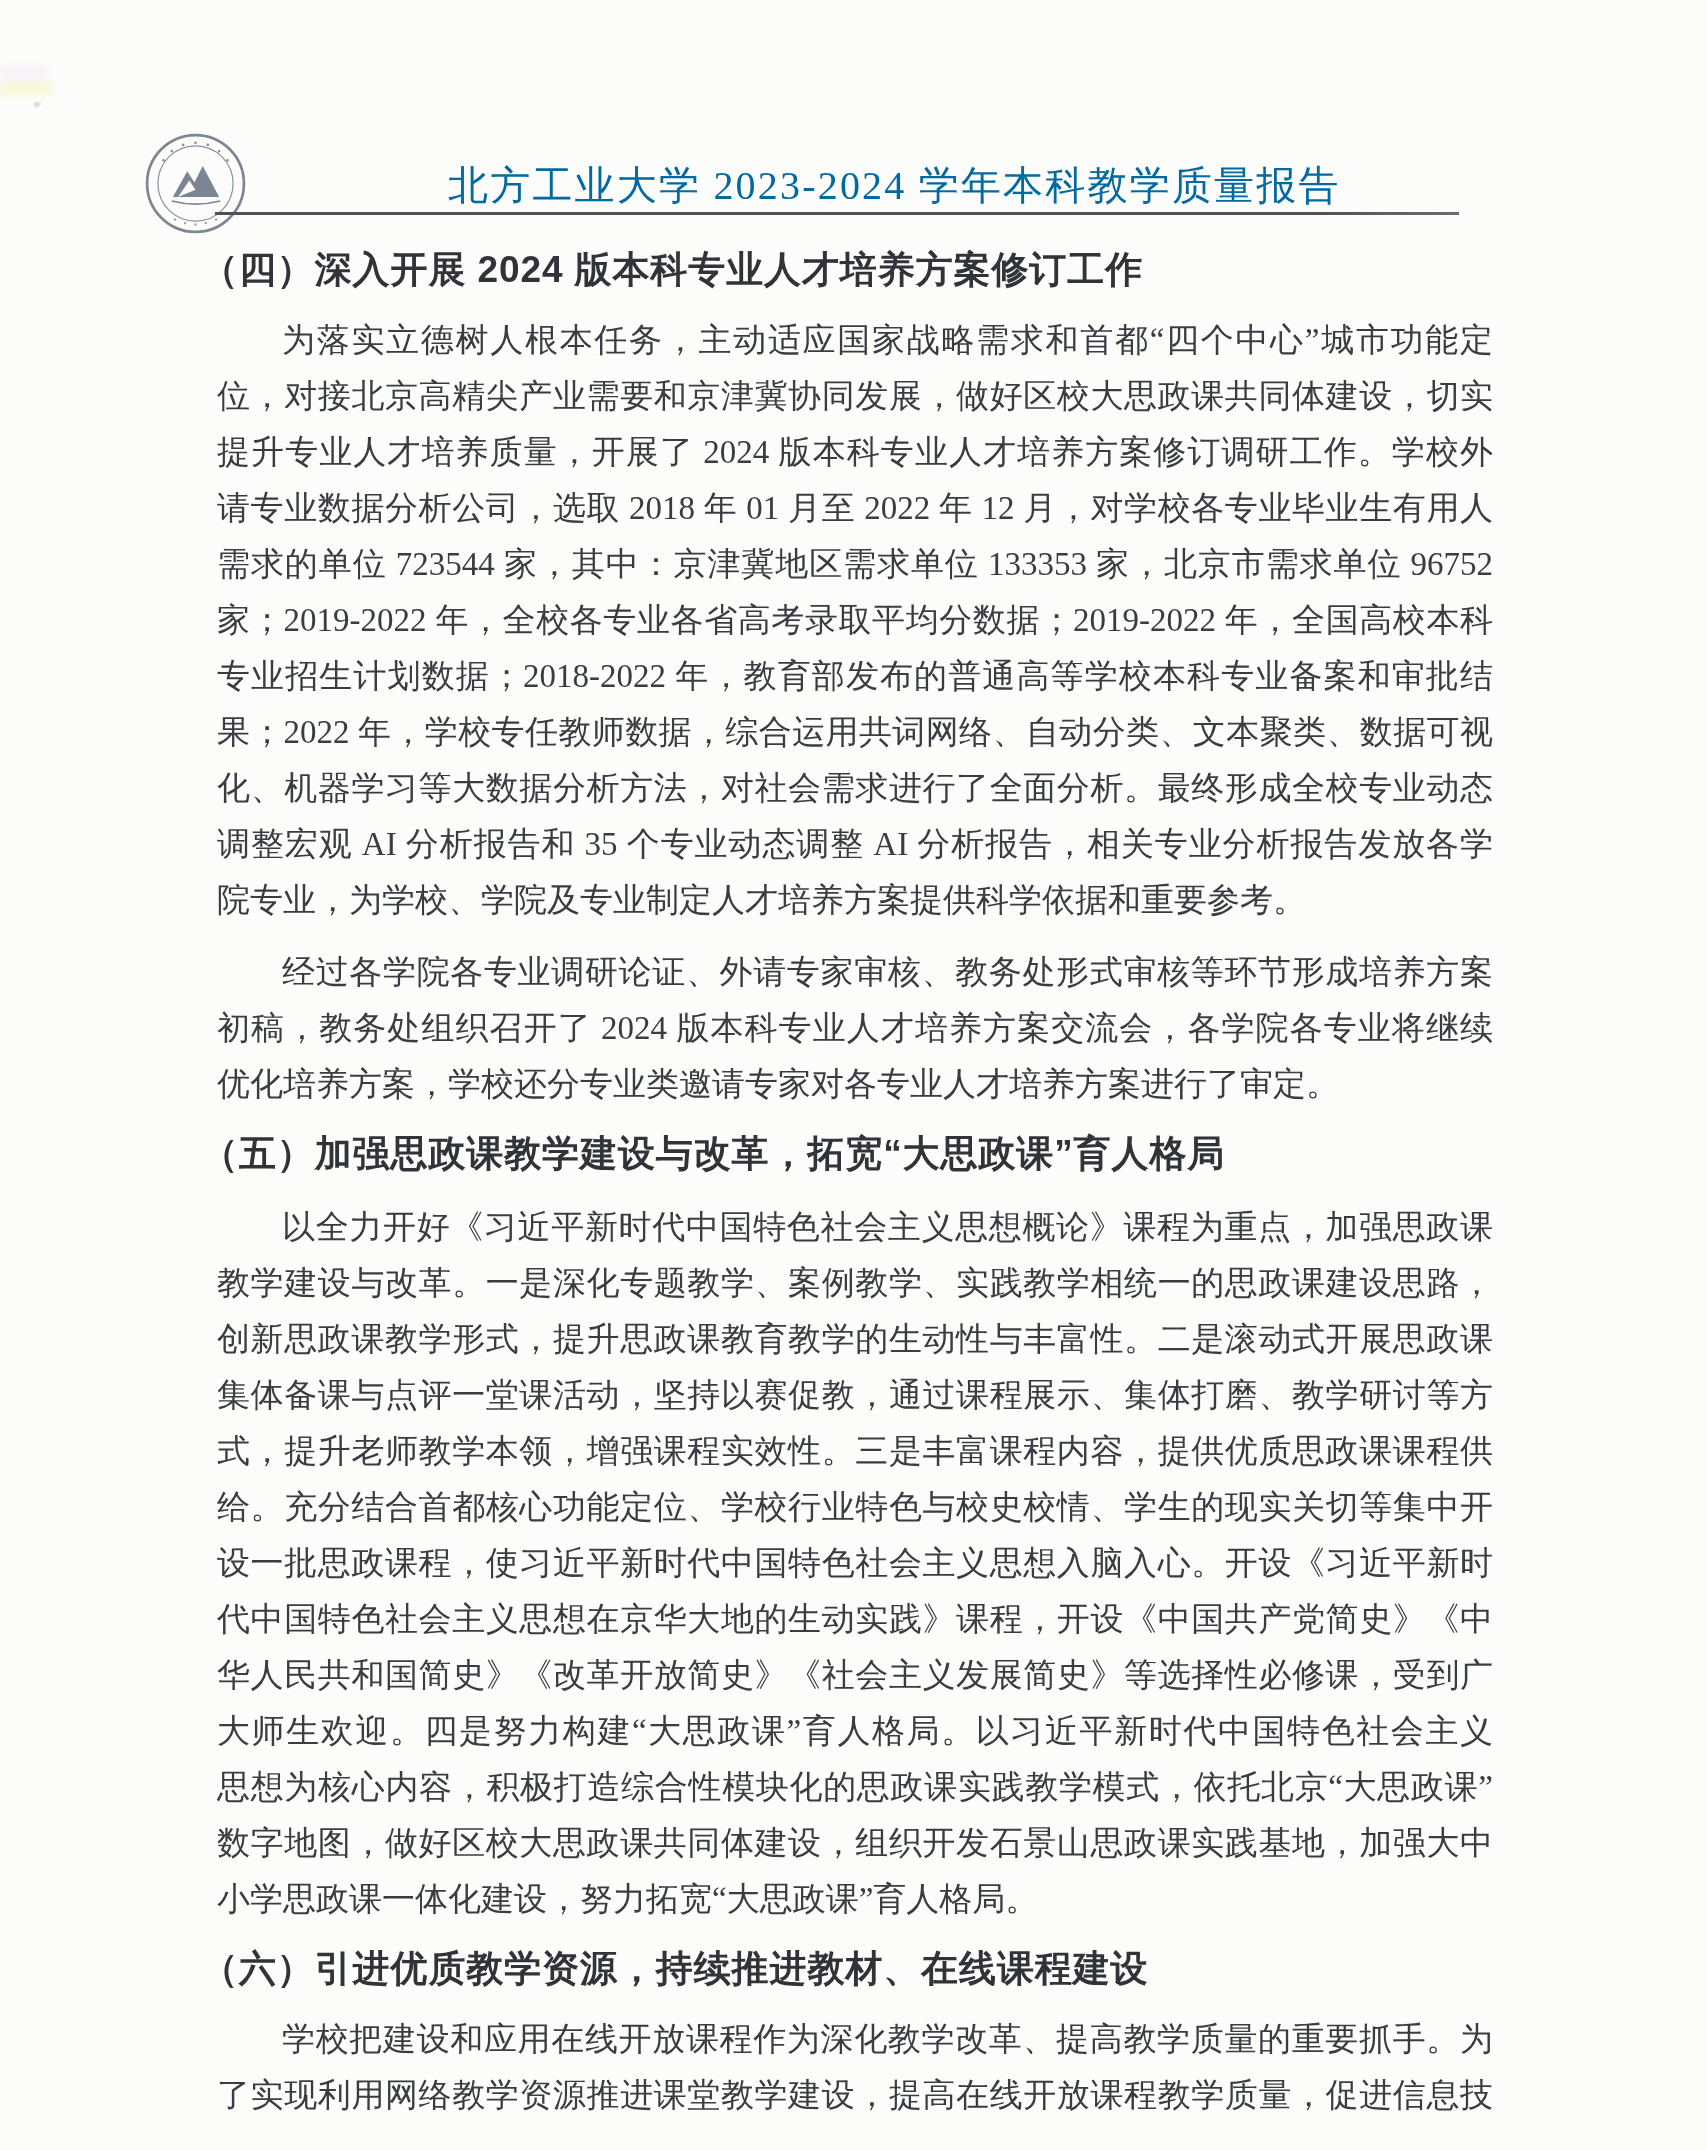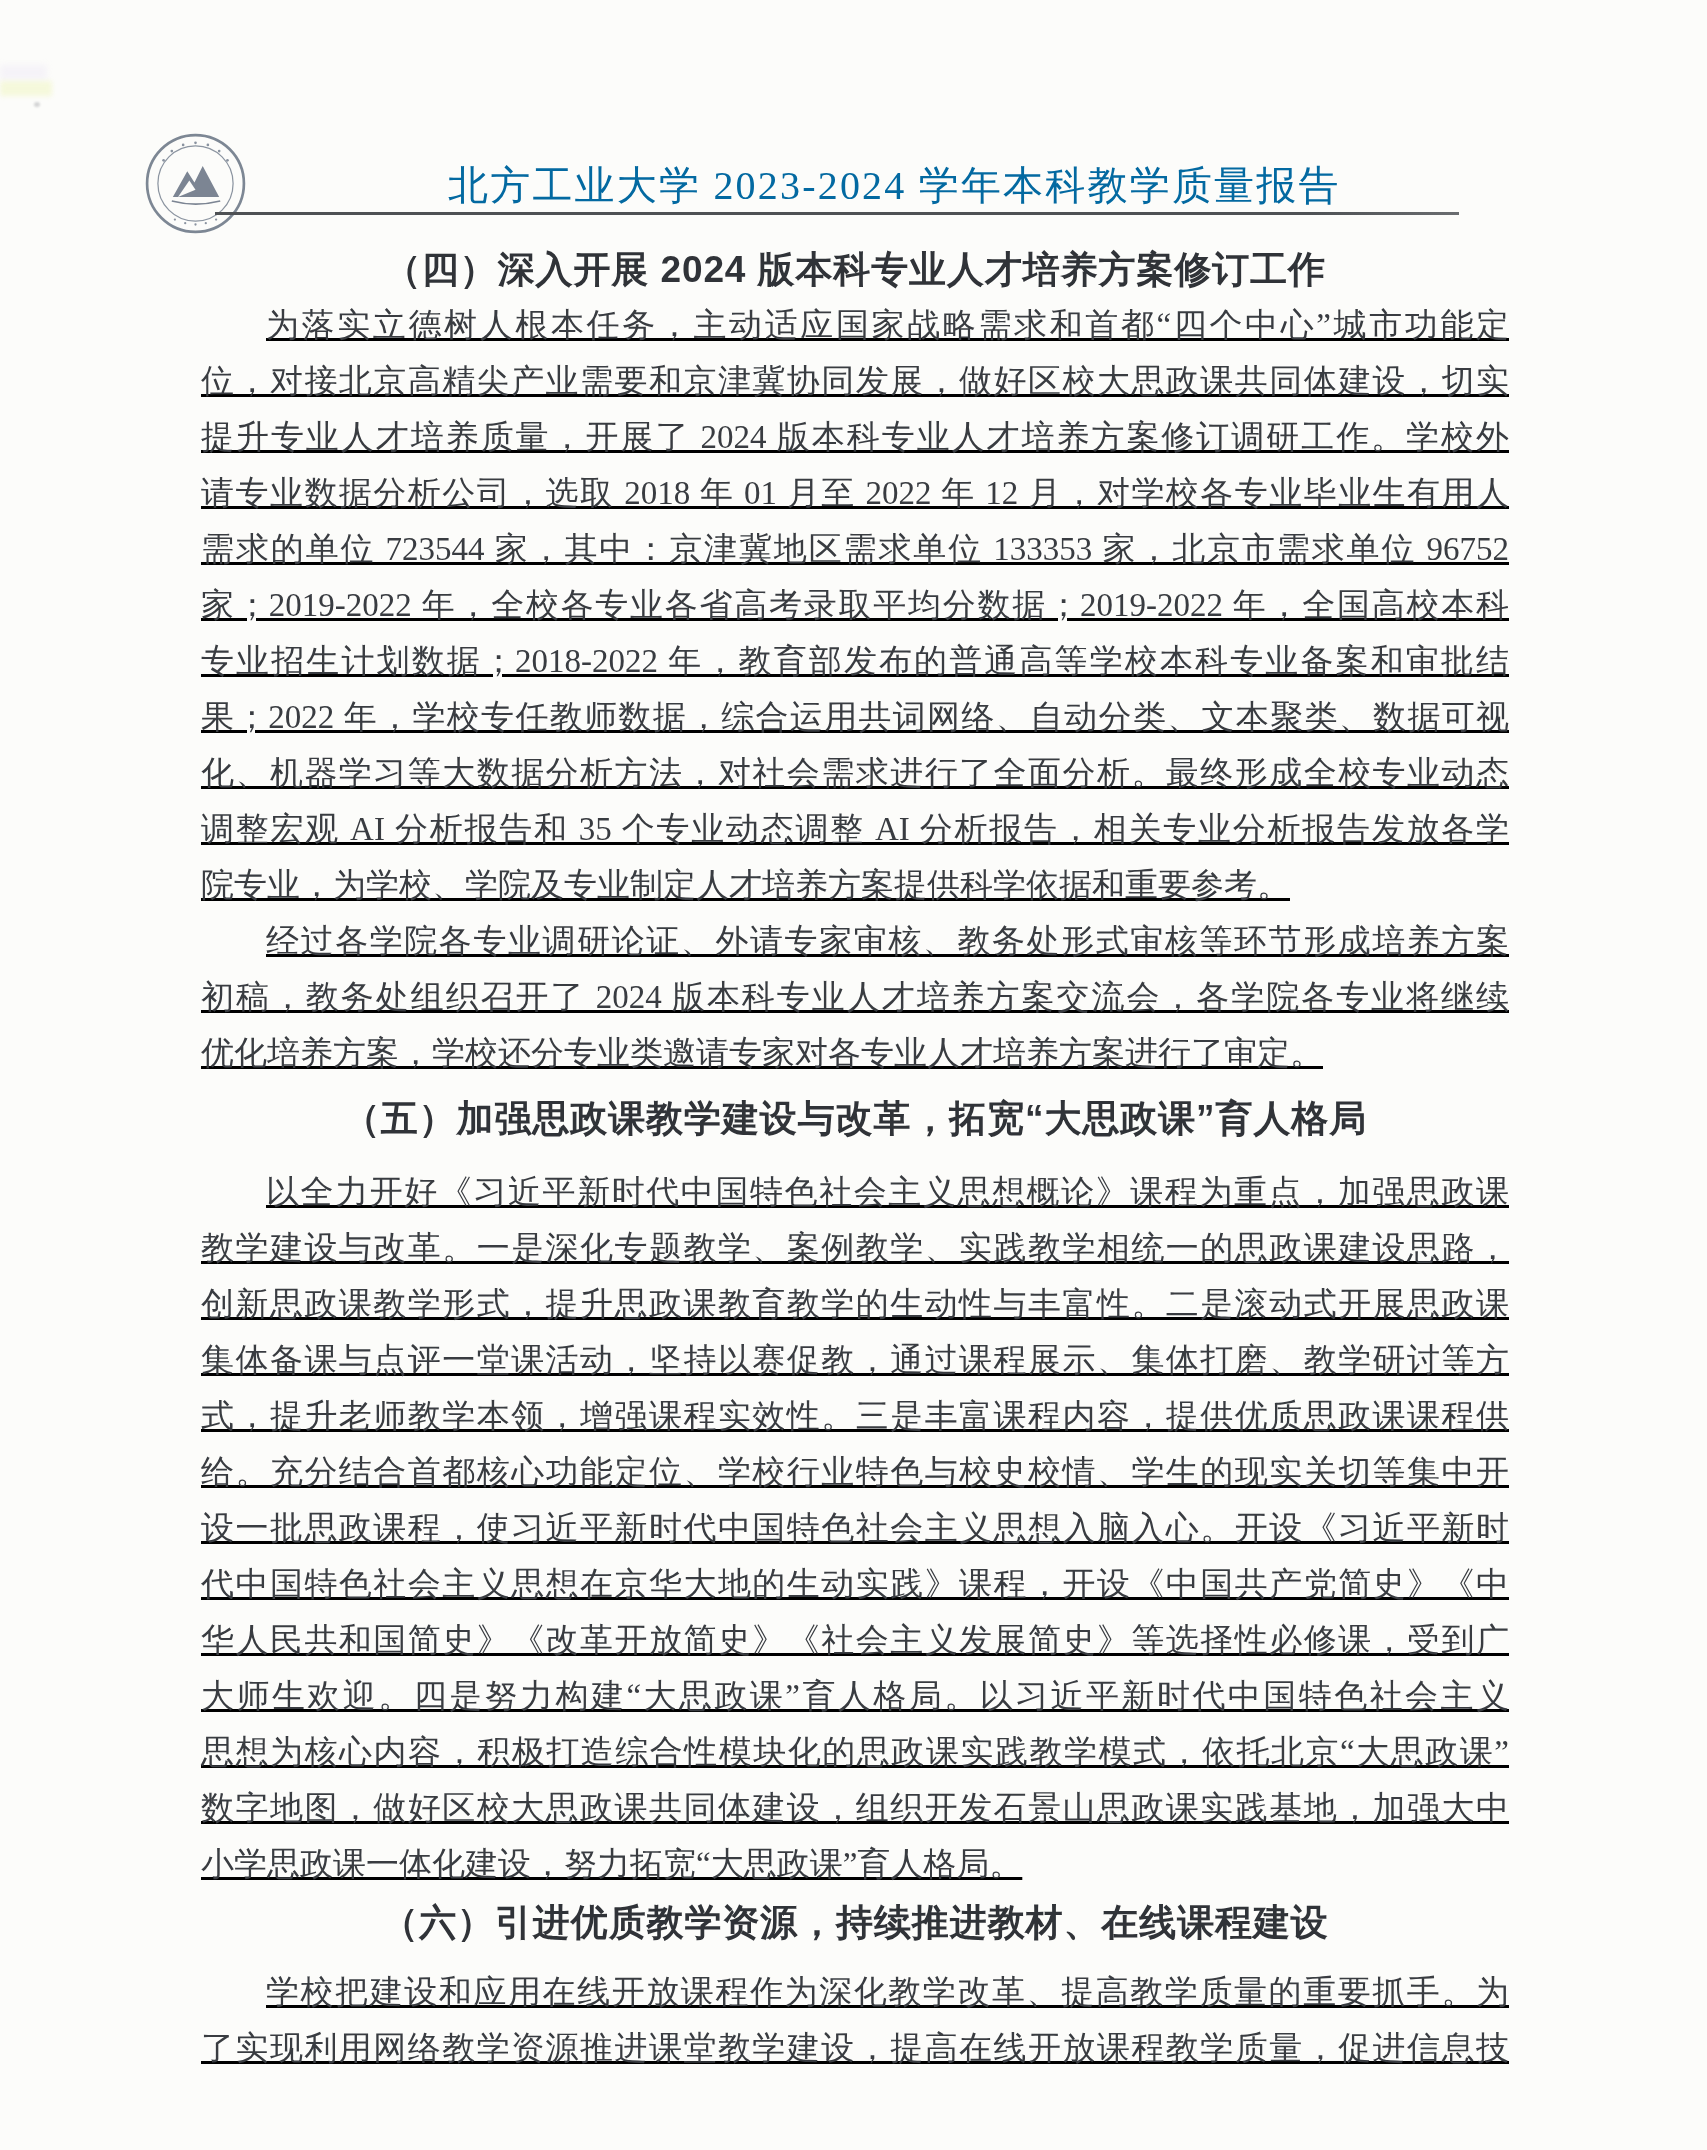--- a/index.html
+++ b/index.html
@@ -29,26 +29,26 @@
   .header-rule{
     position:absolute;left:215px;top:212px;width:1244px;height:2.6px;
     background:linear-gradient(to right,#4e5154 0%,#4e5154 88%,#6a6d70 100%);
   }
 
   
   .doc-body{position:absolute;left:201px;top:241px;width:1308px;}
   .sec-heading{
     font-family:"Liberation Sans","DejaVu Sans",sans-serif;
     font-size:37px;line-height:52px;font-weight:700;
-    color:#303338;letter-spacing:0.9px;white-space:nowrap;text-align:center;
+    color:#303338;letter-spacing:0.9px;white-space:nowrap;
   }
   .sec-heading.h4{margin:2.6px 0 1.7px 0;}
   .sec-heading.h5{margin:12px 0 19px 0;}
   .sec-heading.h6{margin:4.3px 0 15.5px 0;}
-  .paragraph{margin:0;text-decoration:underline;}
+  .paragraph{margin:16px;}
   .bodyline{
     font-size:33px;line-height:56px;color:#393c41;
     text-align:justify;text-align-last:justify;
     text-justify:inter-character;
   }
   .bodyline.first{text-indent:65px;}
   .bodyline.end{text-align-last:left;}
 </style>
 </head>
 <body>

